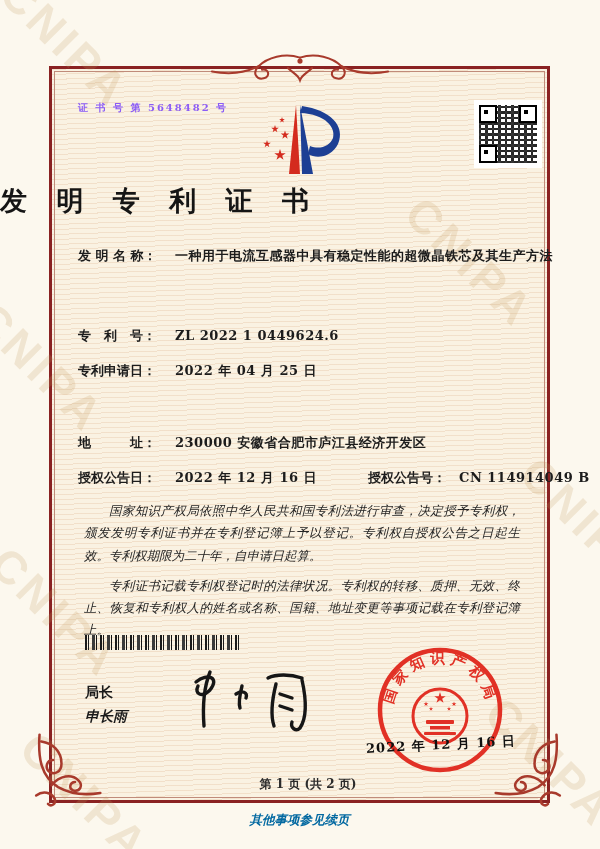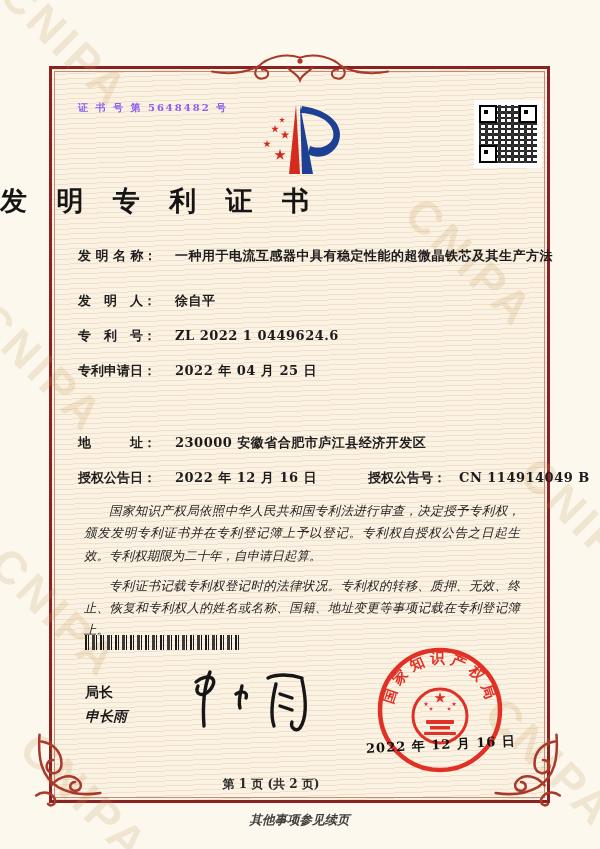--- a/index.html
+++ b/index.html
@@ -73,22 +73,22 @@
   .signer-name{position:absolute;left:85px;top:708px;font-size:14px;font-weight:bold;font-style:italic;color:#1a1a1a;}
   .signature{position:absolute;left:180px;top:660px;width:140px;height:78px;}
   
   .seal{position:absolute;left:364px;top:644px;width:148px;height:148px;opacity:.93;}
   .seal-date{
     position:absolute;left:366px;top:736px;width:150px;text-align:center;
     font-size:13px;font-weight:bold;color:#111;letter-spacing:1px;
     transform:rotate(-3deg);z-index:4;
   }
   
-  .page-info{position:absolute;left:49px;top:776px;width:444px;text-align:center;font-size:12px;font-weight:600;color:#2a2a2a;z-index:4;}
-  .continuation{position:absolute;left:49px;top:812px;width:501px;text-align:center;font-size:12.5px;font-weight:bold;font-style:italic;color:#404040;}
+  .page-info{position:absolute;left:49px;top:776px;width:444px;text-align:center;font-size:12px;font-weight:600;color:#2a2a2a;z-index:4;padding-left:37px;}
+  .continuation{position:absolute;left:49px;top:812px;width:501px;text-align:center;font-size:12.5px;font-weight:bold;font-style:italic;color:#0369a1;}
 </style>
 </head>
 <body>
 
 <div class="page">
 
   <div class="frame-bg">
     <div class="frame-inner"></div>
   </div>
 
@@ -149,23 +149,20 @@
       <div class="qr-pattern"></div>
       <div class="finder" style="left:5px;top:5px"></div>
       <div class="finder" style="right:5px;top:5px"></div>
       <div class="finder" style="left:5px;bottom:5px"></div>
     </div>
 
     <div class="title">发 明 专 利 证 书</div>
 
     <div class="row" style="top:247px">
       <span class="lbl">发 明 名 称：</span><span class="val">一种用于电流互感器中具有稳定性能的超微晶铁芯及其生产方法</span>
-    </div>
-    <div class="row" style="top:292px">
-      <span class="lbl">发　明　人：</span><span class="val">徐自平</span>
     </div>
     <div class="row" style="top:327px">
       <span class="lbl">专　利　号：</span><span class="val">ZL 2022 1 0449624.6</span>
     </div>
     <div class="row" style="top:362px">
       <span class="lbl">专利申请日：</span><span class="val">2022 年 04 月 25 日</span>
     </div>
     <div class="row" style="top:434px">
       <span class="lbl">地　　　址：</span><span class="val">230000 安徽省合肥市庐江县经济开发区</span>
     </div>

